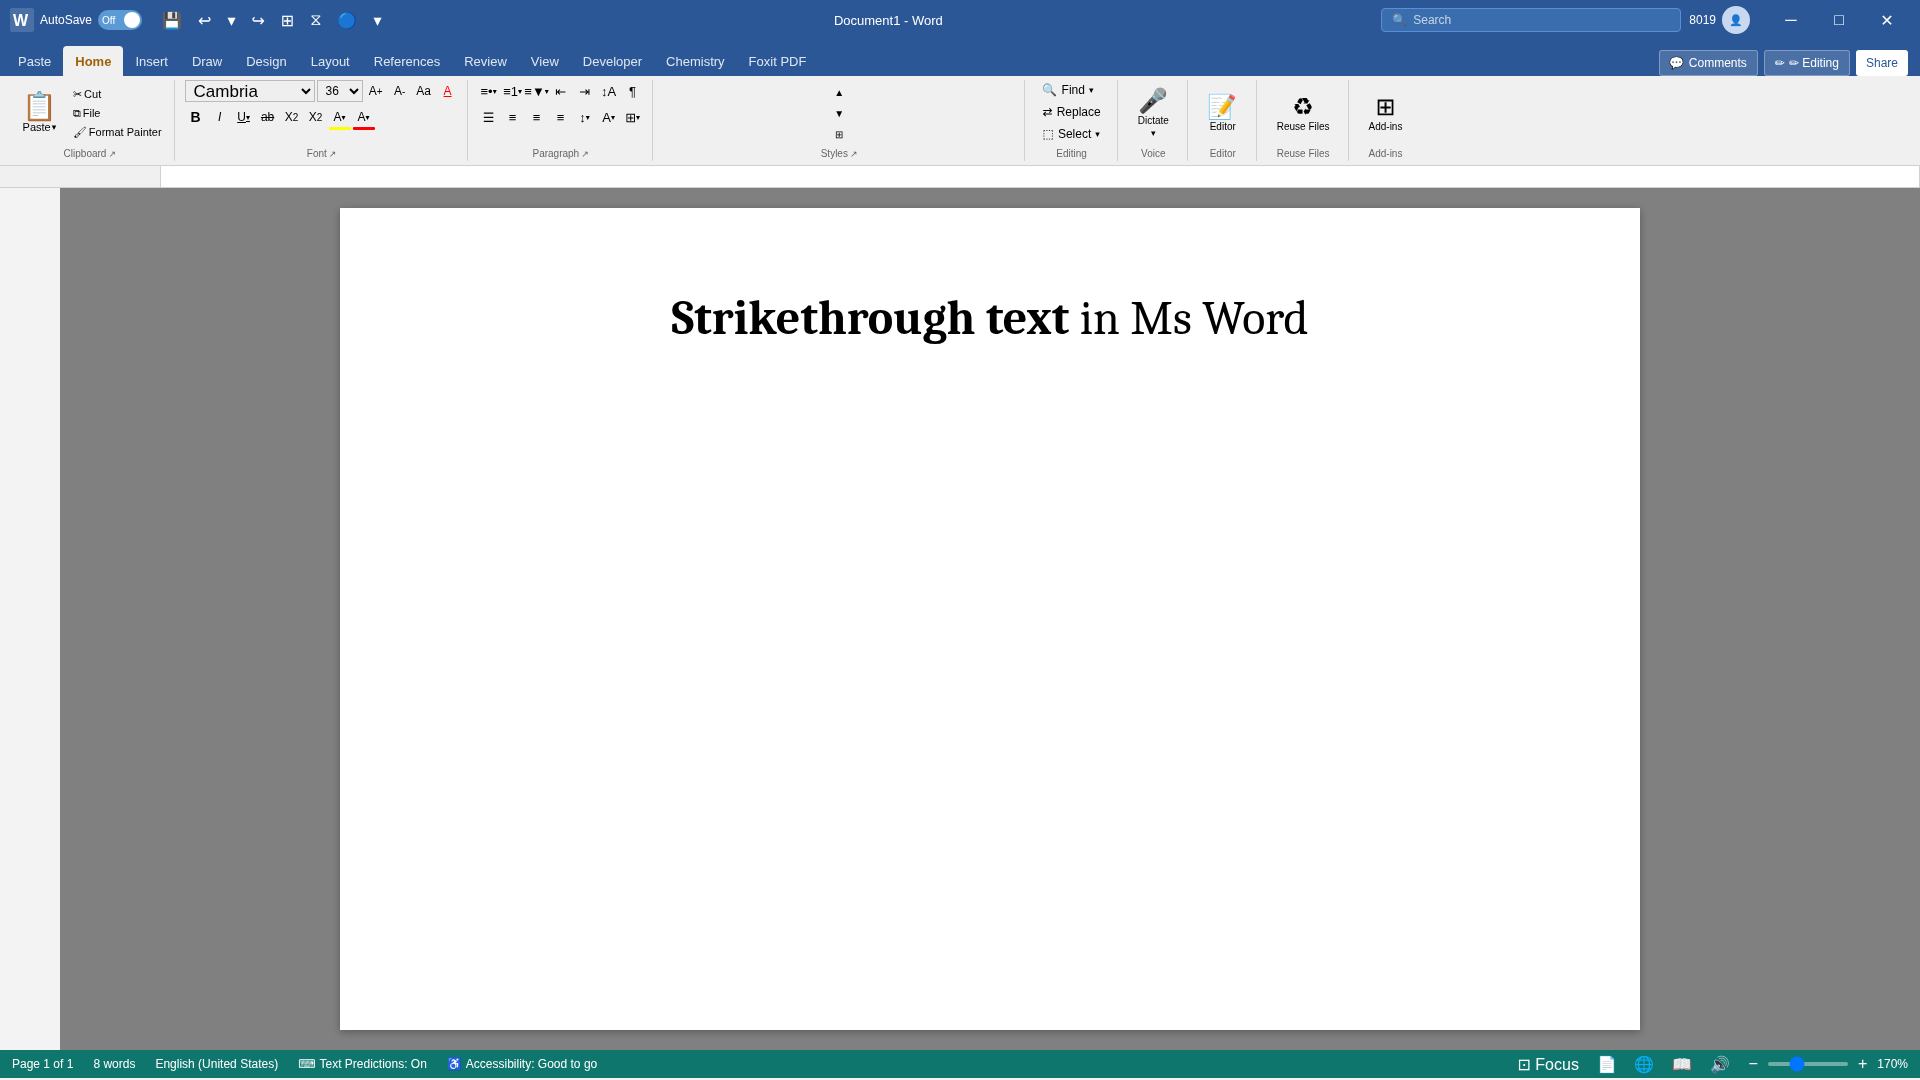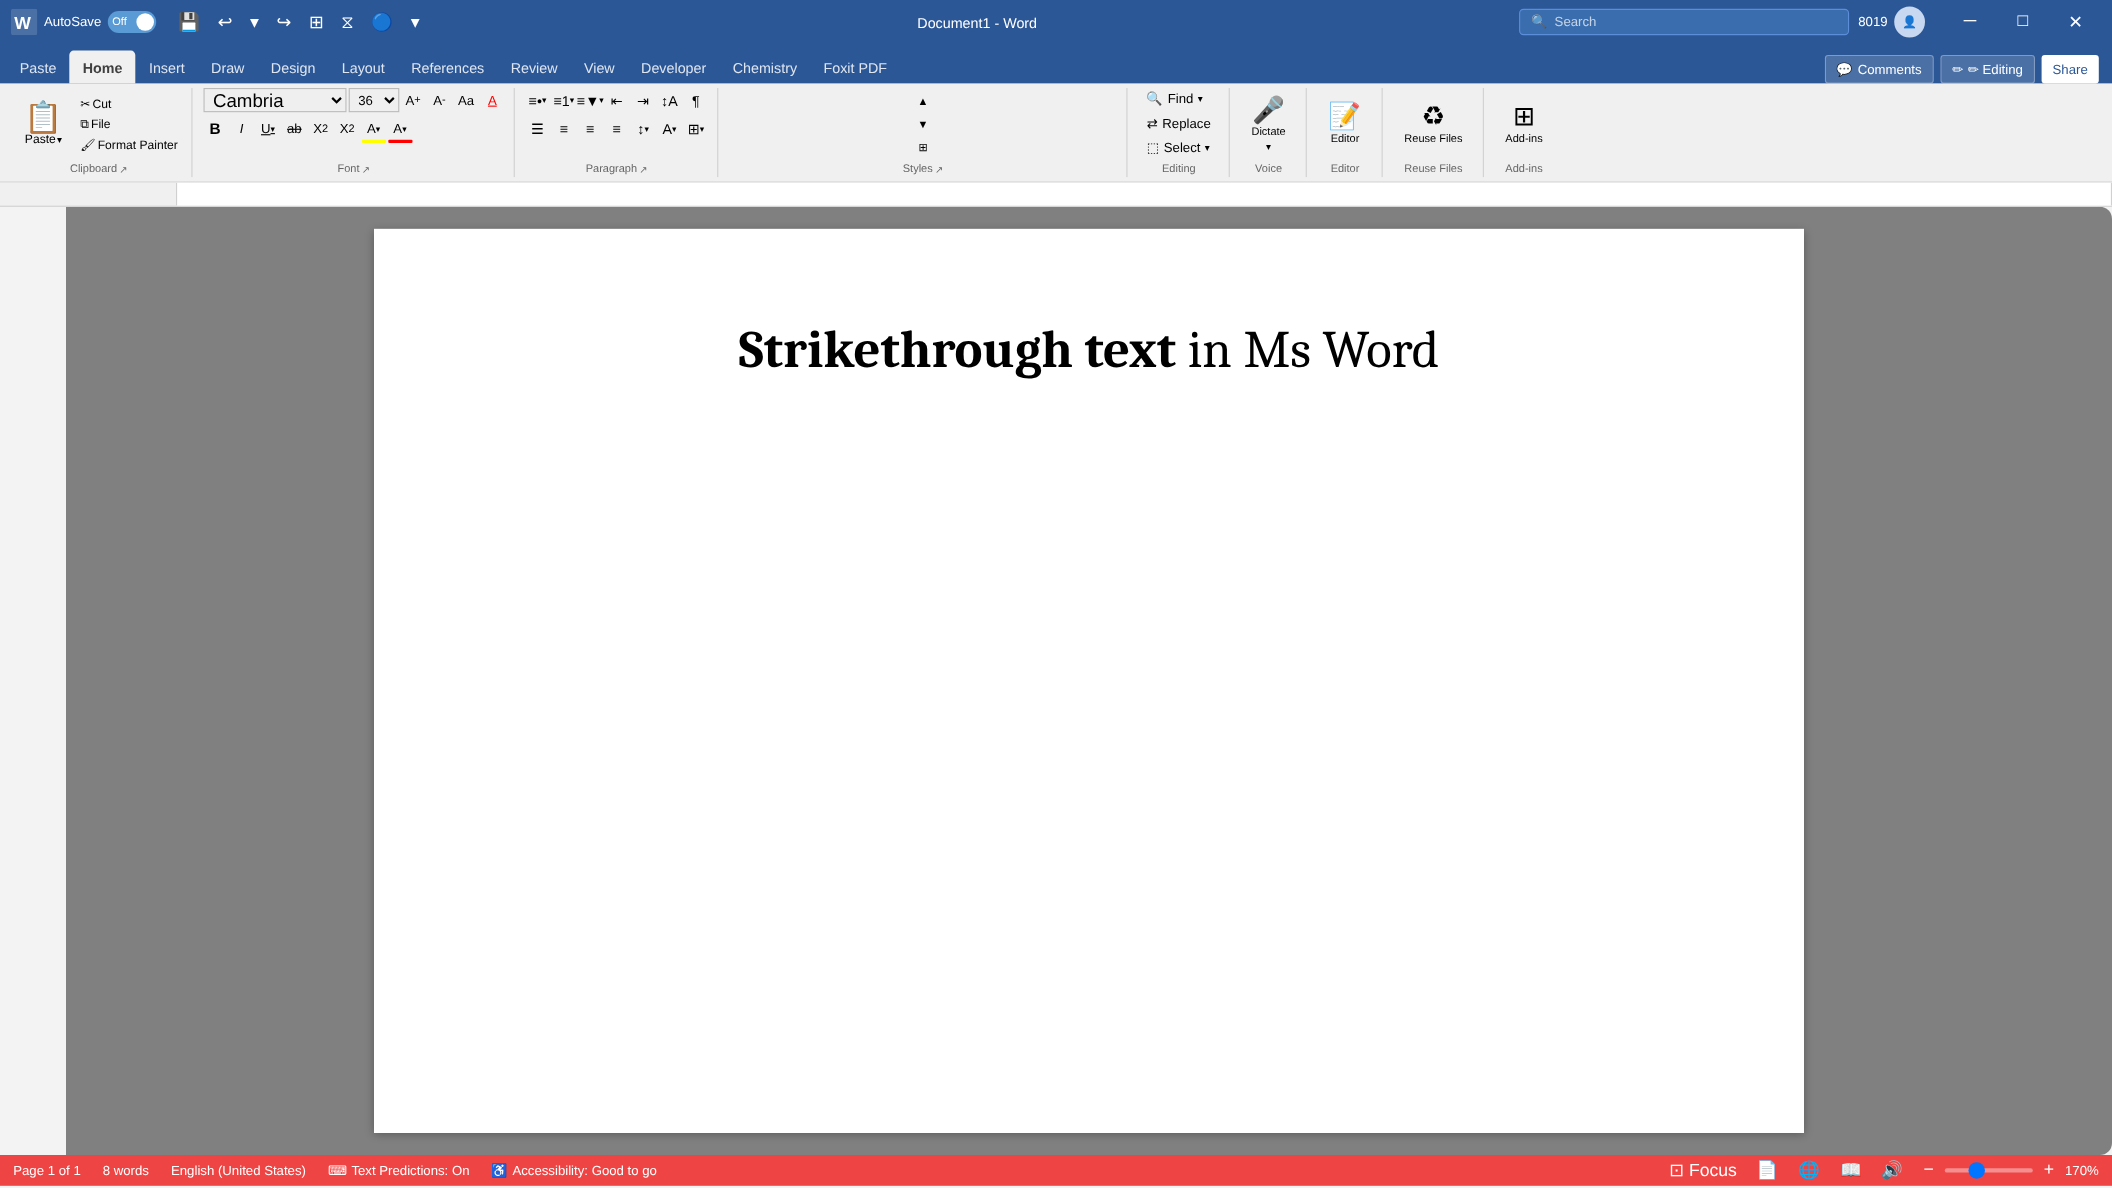--- a/index.html
+++ b/index.html
@@ -50,21 +50,21 @@
     }
     .ribbon-tab {
       padding: 6px 12px;
       color: rgba(255,255,255,0.85);
       cursor: pointer;
       font-size: 13px;
       border-radius: 4px 4px 0 0;
       height: 30px;
       display: flex; align-items: center;
     }
-    .ribbon-tab.active { background: #f0f0f0; color: #404040; font-weight: 600; }
+    .ribbon-tab.active { background: #f0f0f0; color: #a16207; font-weight: 600; }
     .ribbon-action-btn {
       background: rgba(255,255,255,0.15); border: 1px solid rgba(255,255,255,0.3);
       color: white; padding: 4px 10px; border-radius: 3px; cursor: pointer; font-size: 12px;
       display: flex; align-items: center; gap: 4px; height: 26px;
     }
     .share-btn { background: white; color: #2b5797; border: none; }
 
     
     .ribbon {
       background: #f0f0f0;
@@ -128,21 +128,21 @@
 
     
     .ruler {
       height: 22px; background: #f0f0f0; border-bottom: 1px solid #d0d0d0;
       display: flex; align-items: center; padding: 0 0 0 160px;
       overflow: hidden; position: relative;
     }
     .ruler-area { flex: 1; background: white; height: 100%; border-left: 1px solid #d0d0d0; border-right: 1px solid #d0d0d0; position: relative; overflow: hidden; }
 
     
-    .main-area { display: flex; flex: 1; overflow: hidden; border-radius: 11px; }
+    .main-area { display: flex; flex: 1; overflow: hidden; }
     .sidebar-margin { width: 60px; background: #f3f3f3; display: flex; flex-direction: column; align-items: center; padding-top: 10px; }
 
     
     .doc-canvas {
       flex: 1; background: #808080; overflow-y: auto; display: flex; justify-content: center;
       padding: 20px 0;
     }
     .doc-page {
       width: 1300px; min-height: 800px; background: white;
       box-shadow: 0 2px 8px rgba(0,0,0,0.3);
@@ -158,21 +158,21 @@
       text-align: center;
     }
     .doc-line1 { display: block; }
     .doc-line2 { display: block; }
     .text-bold { font-weight: bold; }
     .cursor { display: inline-block; width: 2px; height: 1.1em; background: black; vertical-align: text-bottom; animation: blink 1s infinite; }
     @keyframes blink { 0%,100%{opacity:1} 50%{opacity:0} }
 
     
     .status-bar {
-      height: 28px; background: #ef4444; display: flex; align-items: center;
+      height: 28px; background: #0f766e; display: flex; align-items: center;
       padding: 0 12px; gap: 20px; color: white; font-size: 12px;
       margin-top: auto;
     }
     .status-item { display: flex; align-items: center; gap: 4px; cursor: pointer; }
     .status-right { margin-left: auto; display: flex; align-items: center; gap: 10px; }
     .zoom-control { display: flex; align-items: center; gap: 6px; }
     .zoom-slider { width: 80px; height: 4px; background: rgba(255,255,255,0.4); border-radius: 2px; cursor: pointer; appearance: none; }
     .view-btn { background: none; border: none; color: white; cursor: pointer; padding: 2px 4px; border-radius: 2px; font-size: 16px; }
 
     

